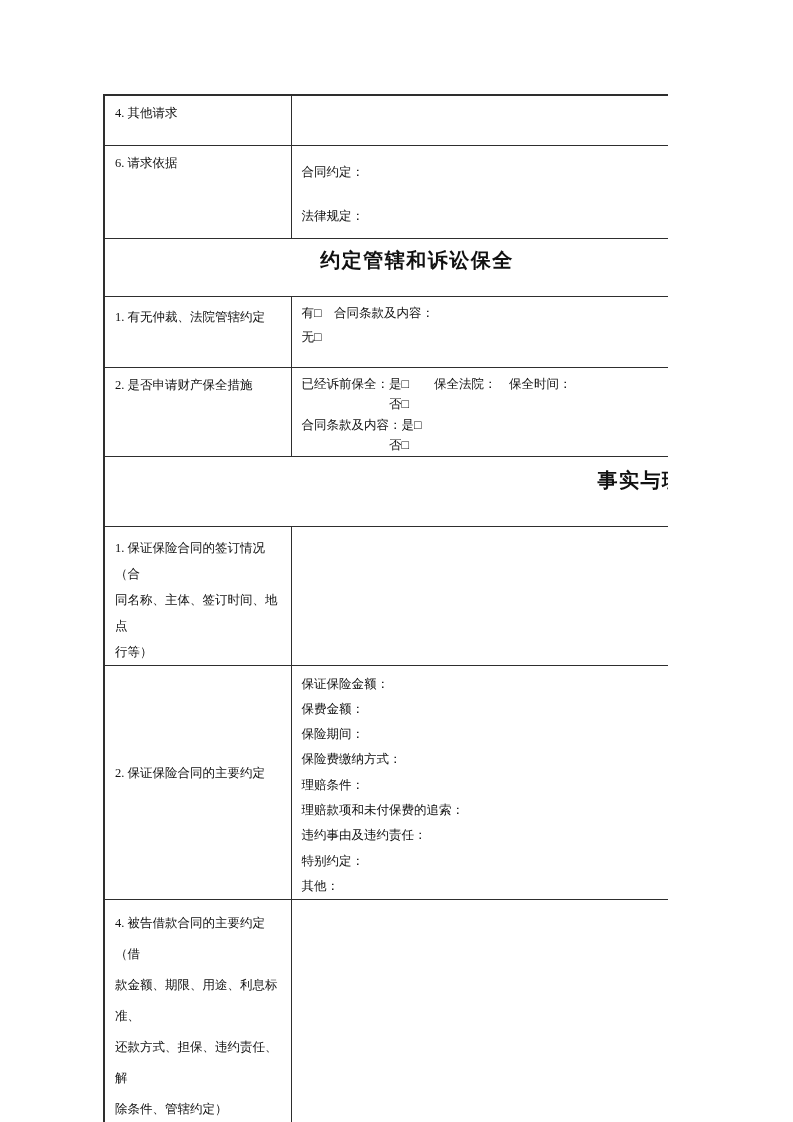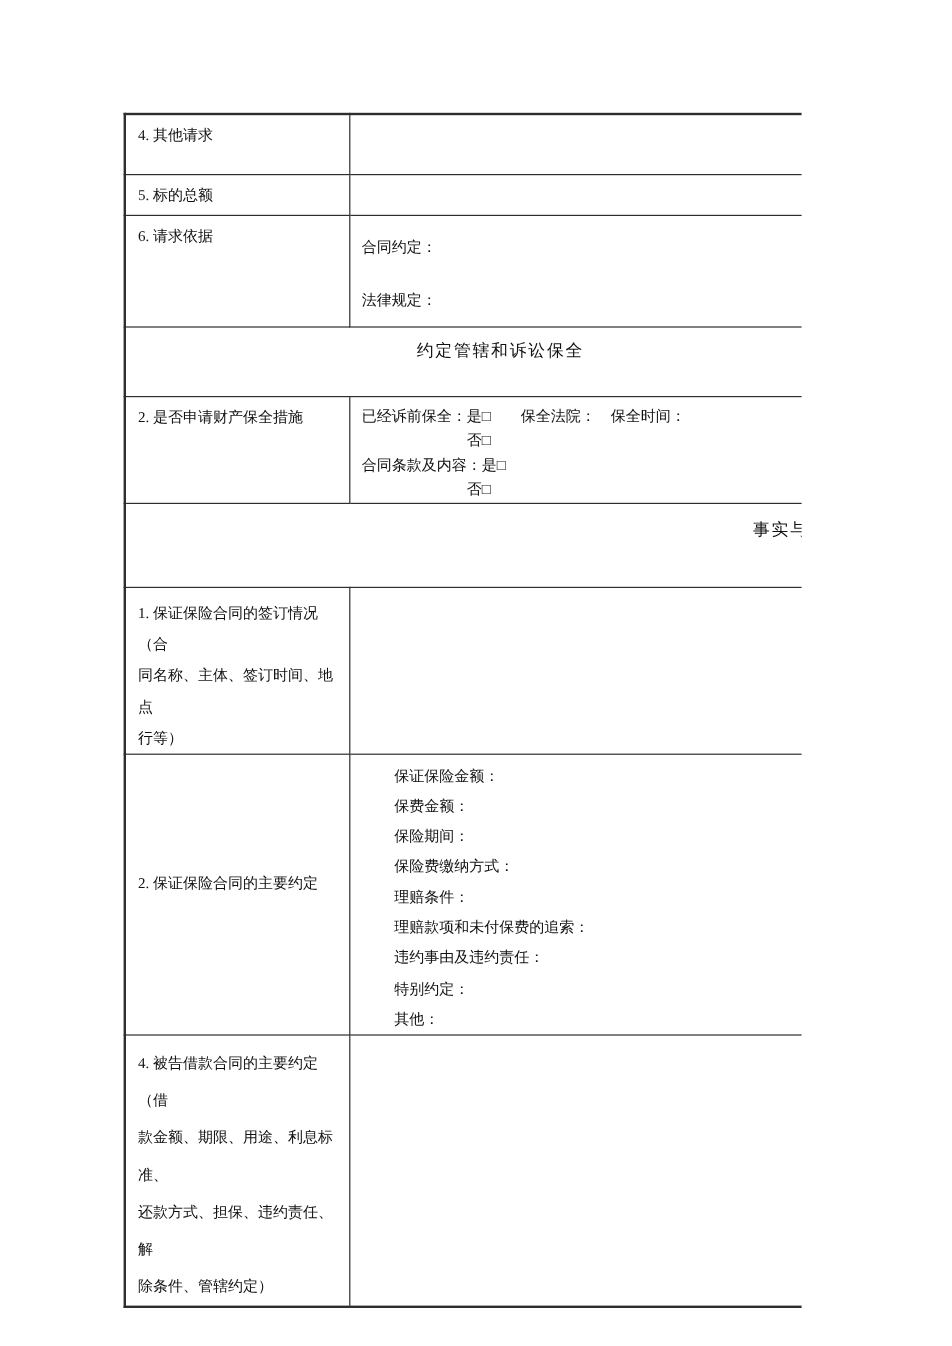--- a/index.html
+++ b/index.html
@@ -33,31 +33,31 @@
     overflow: hidden;
   }
   .txt {
     white-space: pre-line;
     line-height: 26px;
   }
   
   .lh30 { line-height: 44px; }               
   .lh24 { line-height: 24px; }               
   .lh20 { line-height: 20.5px; padding-top: 2px; }  
-  .lh25 { line-height: 25.3px; padding-top: 2px; margin-left: 27px; }  
+  .lh25 { line-height: 25.3px; padding-top: 2px; }  
   .lh31 { line-height: 31px; padding-top: 4px; }    
   .pt8  { padding-top: 8px; }
   td.v-mid { vertical-align: middle; padding-bottom: 22px; }
   td.section-cell {
     text-align: center;
     padding: 0;
   }
   .section-title {
-    font-weight: 400;
-    font-size: 14px;
+    font-weight: 700;
+    font-size: 20px;
     letter-spacing: 1.5px;
     line-height: 24px;
     padding-left: 24px;
   }
   .st1 { padding-top: 9px; }
   .st2 { padding-top: 11px; text-align: right; }
 </style>
 </head>
 <body>
 
@@ -71,45 +71,46 @@
     <tbody>
         <tr style="height:50px;">
       <td>
         <div class="txt">4. 其他请求</div>
       </td>
       <td>
         <div class="txt"></div>
       </td>
     </tr>
 
-    <tr style="height:34px;">
-      <td>
-        <div class="txt">5. 标的总额</div>
-      </td>
-      <td>
-        <div class="txt"></div>
-      </td>
-    </tr>
 
     <tr style="height:65px;margin-top:29px;">
       <td>
         <div class="txt">6. 请求依据</div>
       </td>
       <td>
         <div class="txt lh30">合同约定：
 法律规定：</div>
       </td>
     </tr>
 
     <tr style="height:58px;">
       <td colspan="2" class="section-cell">
         <div class="section-title st1">约定管辖和诉讼保全</div>
       </td>
     </tr>
 
+    <tr style="height:71px;">
+      <td class="pt8">
+        <div class="txt lh24">1. 有无仲裁、法院管辖约定</div>
+      </td>
+      <td>
+        <div class="txt lh24">有□　合同条款及内容：
+无□</div>
+      </td>
+    </tr>
 
     <tr style="height:85px;">
       <td>
         <div class="txt">2. 是否申请财产保全措施</div>
       </td>
       <td>
         <div class="txt lh20">已经诉前保全：是□　　保全法院：　保全时间：
 　　　　　　　否□
 合同条款及内容：是□
 　　　　　　　否□</div>

